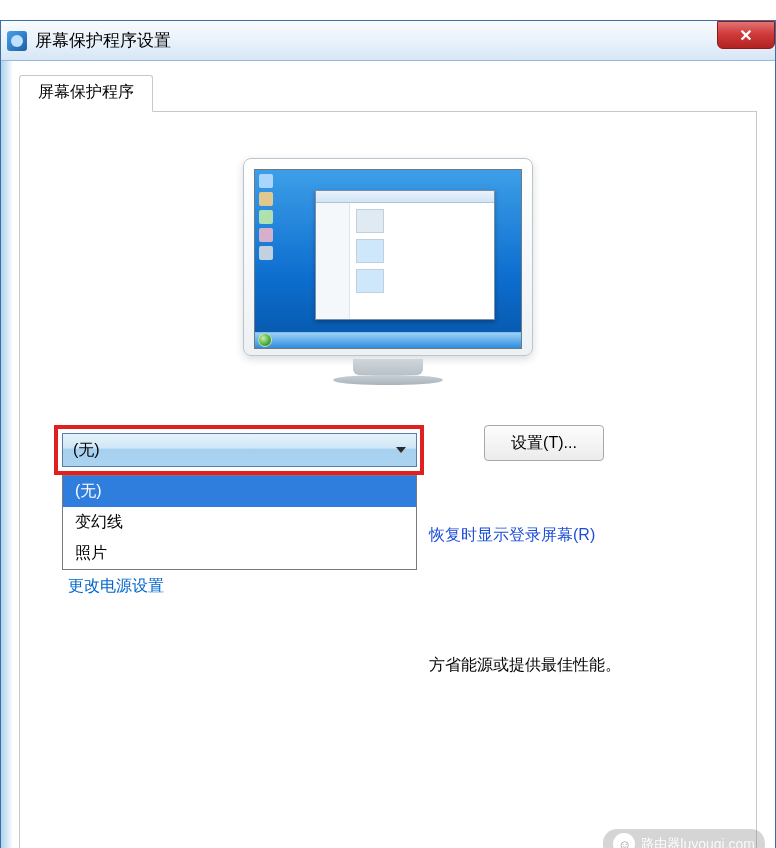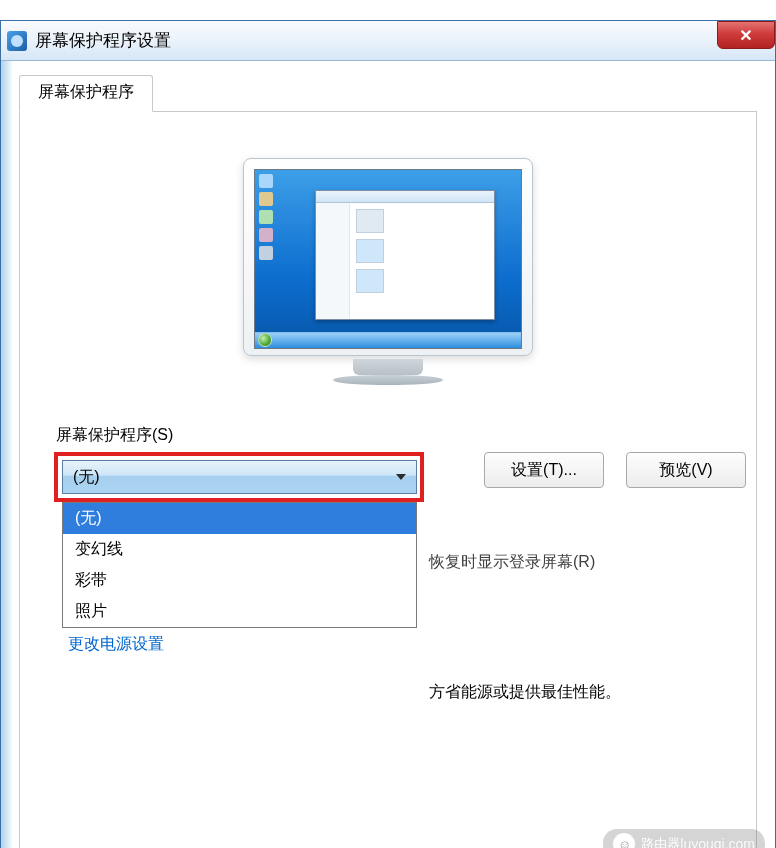--- a/index.html
+++ b/index.html
@@ -169,21 +169,21 @@
   }
   .btn{
     height:36px; min-width:120px; padding:4px 18px;
     border:1px solid #a8a8a8; border-radius:4px;
     background:linear-gradient(to bottom,#fdfdfd,#ececec);
     font-size:16px; color:#000;
     display:inline-flex;align-items:center;justify-content:center;text-align:right;
   }
   .row-wrap{ position:relative; }
   .extra-text{
-    position:absolute; left:375px; top:100px; font-size:16px; color:#404040;
+    position:absolute; left:375px; top:100px; font-size:16px; color:#1d4ed8;
   }
   .extra-text2{
     position:absolute; left:375px; top:230px; font-size:16px; color:#000;
   }
   .power-link{
     color:#0066cc; font-size:16px; margin-top:6px; display:inline-block;
     padding-left:6px;
   }
   .watermark{
     position:absolute; right:10px; bottom:8px;
@@ -250,48 +250,43 @@
             <div class="taskbar">
               <div class="start-orb"></div>
             </div>
           </div>
         </div>
         <div class="monitor-stand"></div>
         <div class="monitor-base"></div>
       </div>
     </div>
 
-    <div class="group-label">屏幕保护程序(S)</div>
 
     <div class="row-wrap">
 
       <div class="highlight-box dropdown-area">
         <div class="combo">
           <span>(无)</span>
           <span class="arrow"></span>
         </div>
 
         <div class="dropdown-popup">
           <div class="dropdown-list">
             <div class="dd-item selected">(无)</div>
             <div class="dd-item">变幻线</div>
-            <div class="dd-item">彩带</div>
             <div class="dd-item">照片</div>
           </div>
           <div class="power-link">更改电源设置</div>
         </div>
       </div>
 
       <div class="side-buttons">
         <div class="btn">
           <span>设置(T)...</span>
         </div>
-        <div class="btn">
-          <span>预览(V)</span>
-        </div>
       </div>
 
       <div class="extra-text">恢复时显示登录屏幕(R)</div>
       <div class="extra-text2">方省能源或提供最佳性能。</div>
 
     </div>
 
   </div>
 
   <div class="watermark">

